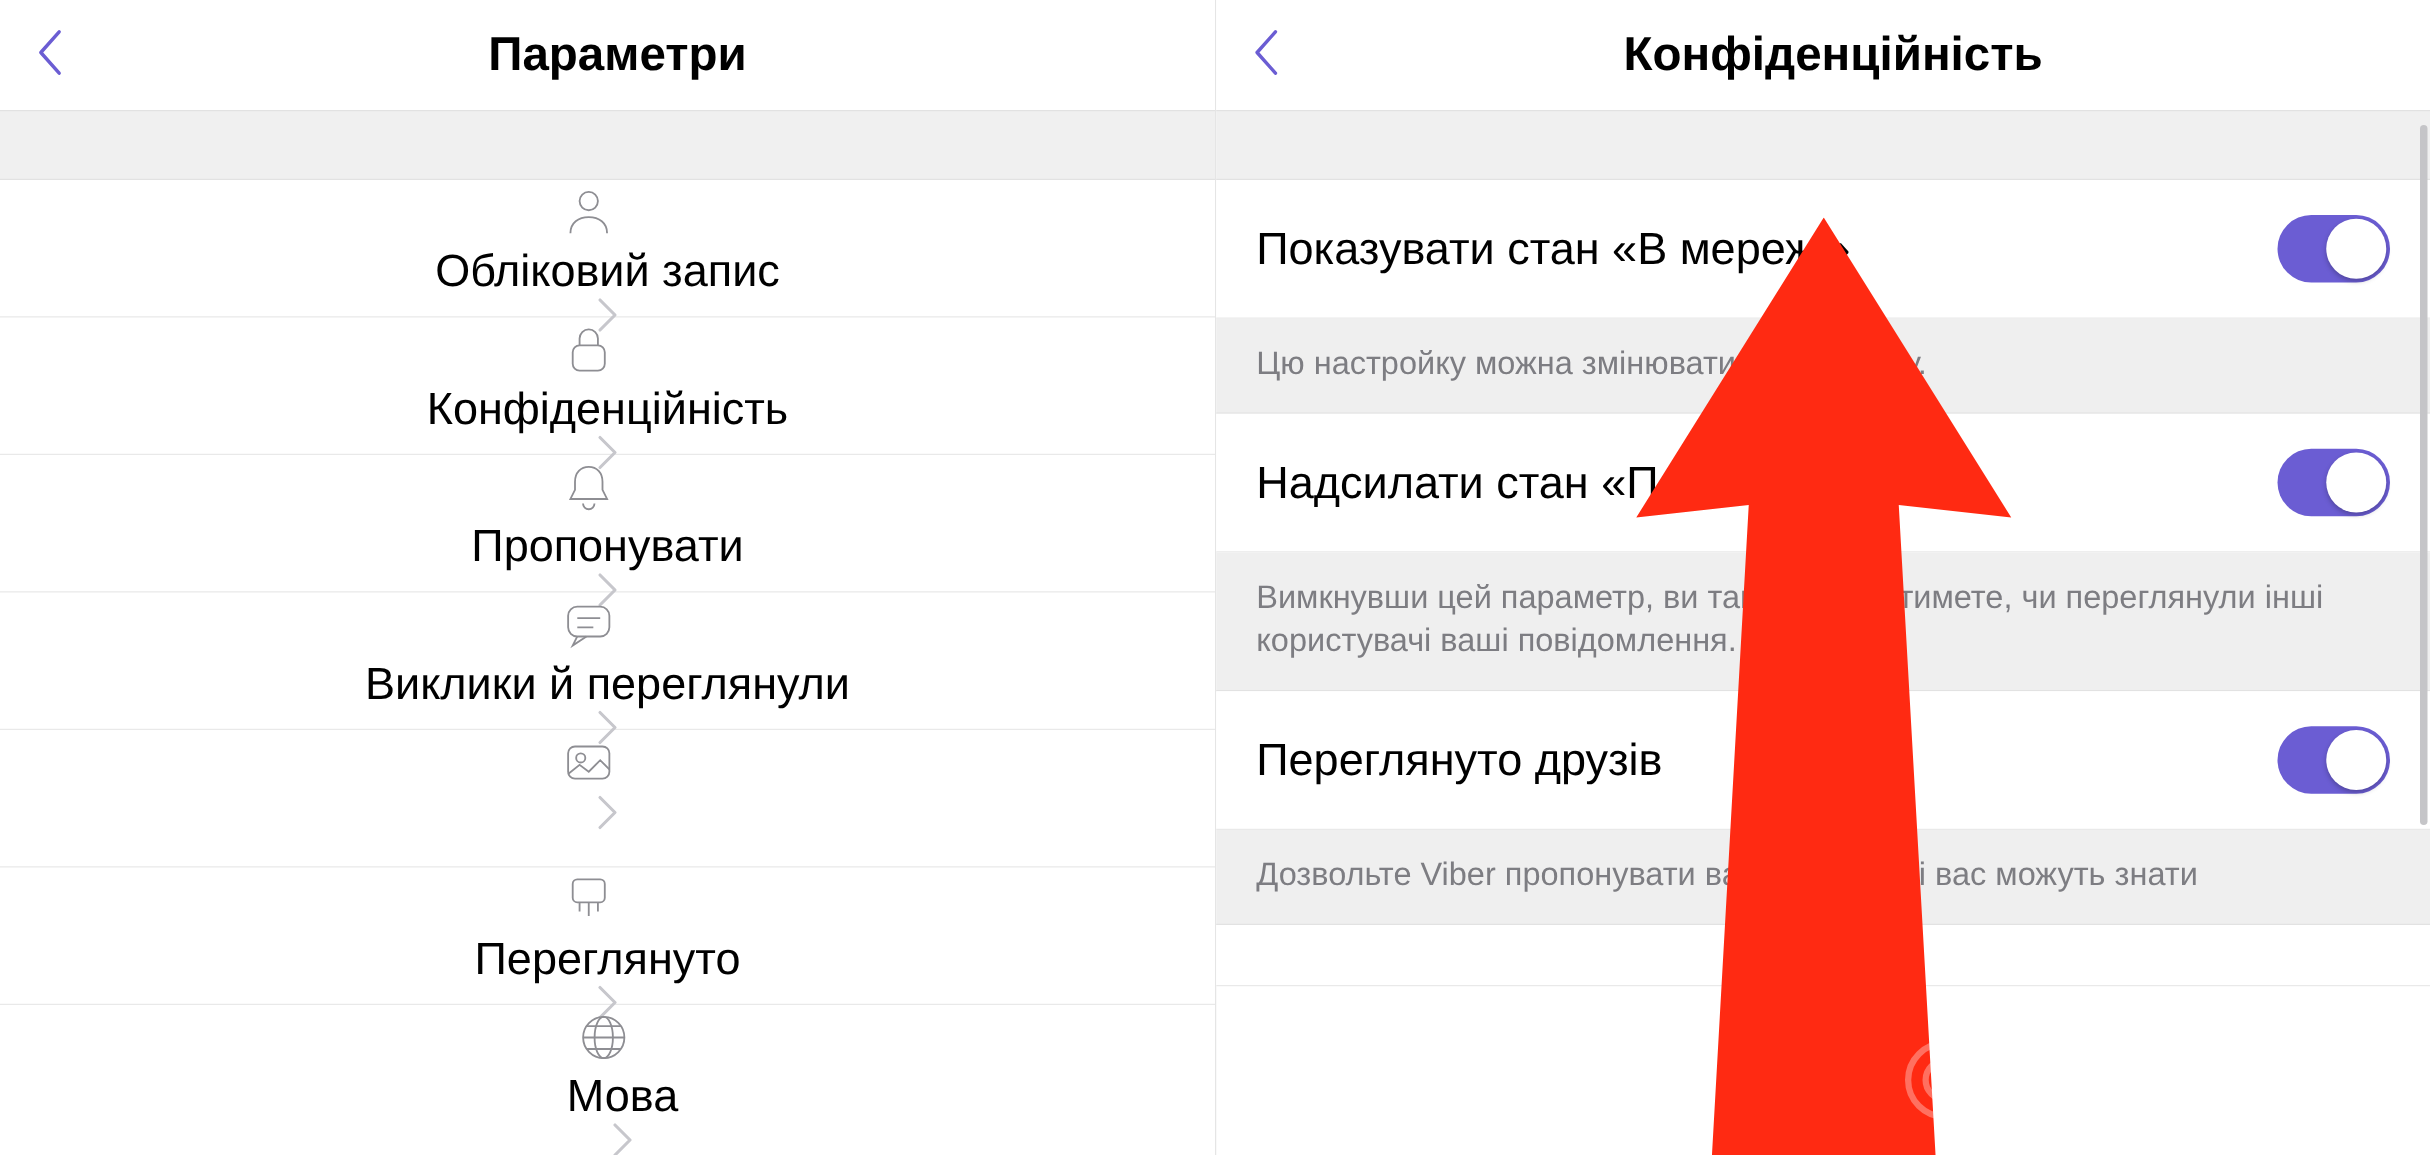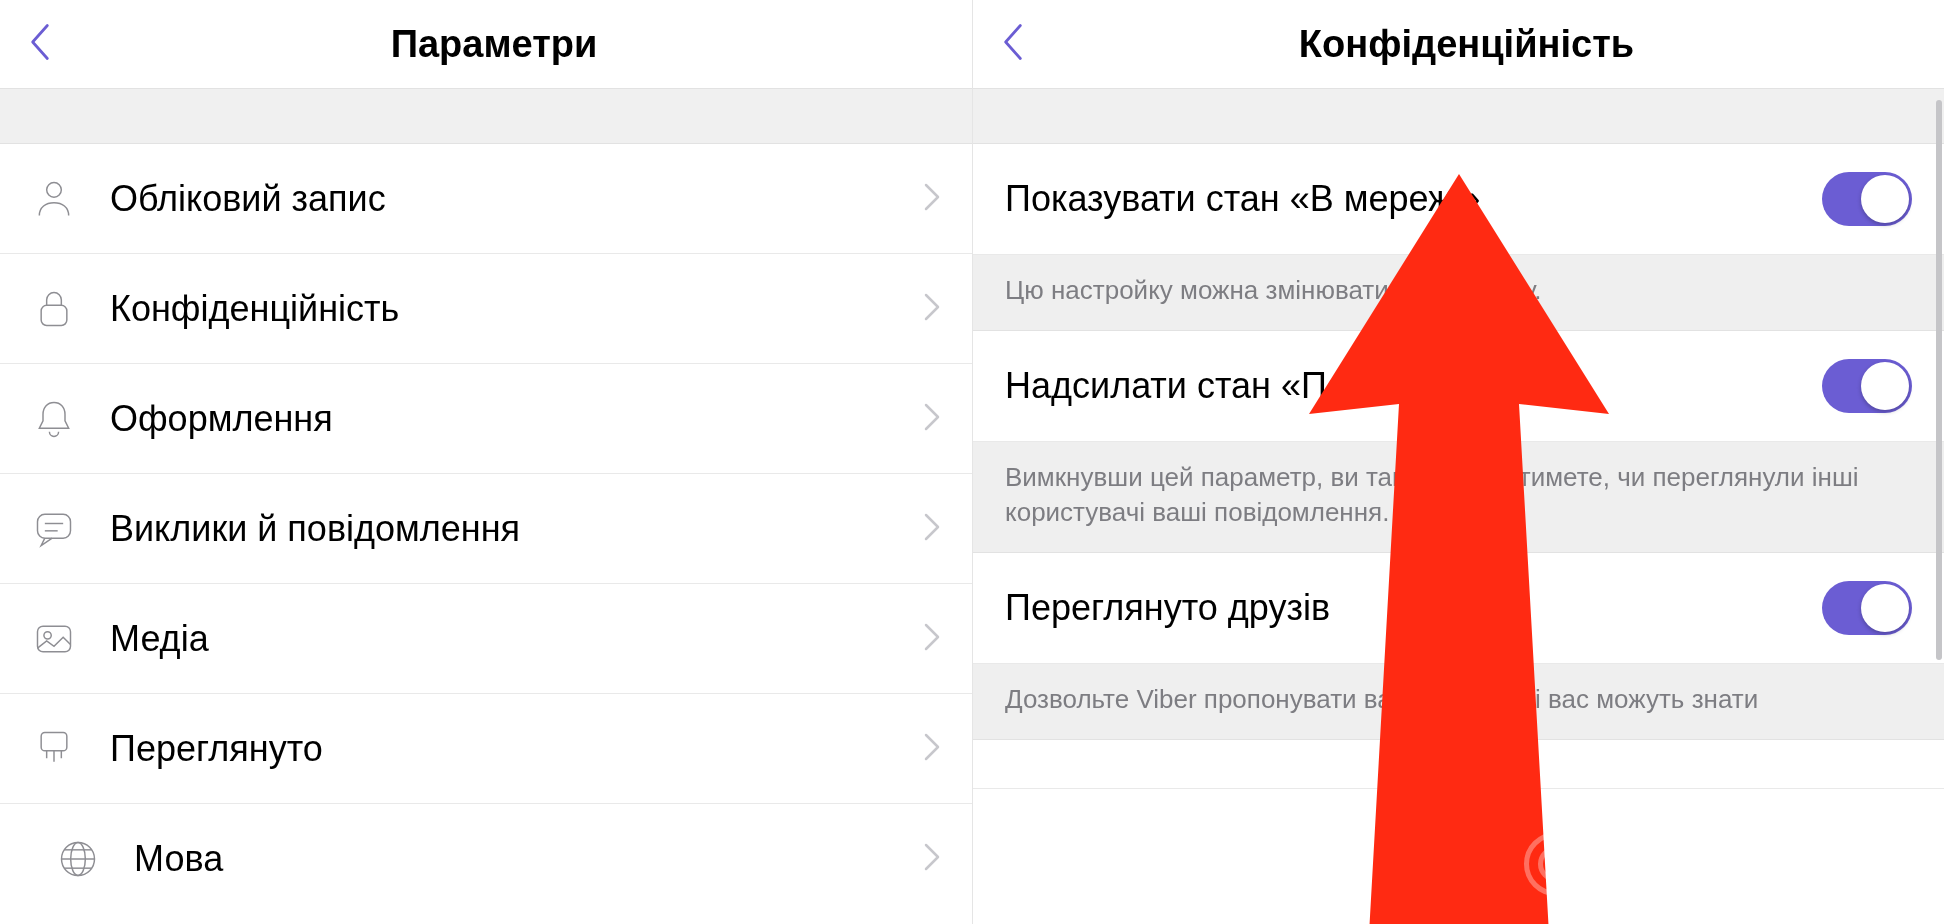--- a/index.html
+++ b/index.html
@@ -9,21 +9,21 @@
   .pane + .pane { border-left: 1px solid #e5e5e5; }
 
   .nav-bar { height: 88px; display: flex; align-items: center; position: relative; background: #fff; padding-left: 16px; }
   .back-btn { position: absolute; left: 16px; top: 50%; transform: translateY(-50%); width: 48px; height: 48px; display:flex; align-items:center; justify-content:center; cursor:pointer; }
   .back-btn svg { width: 22px; height: 38px; }
   .nav-title { width: 100%; text-align: center; font-size: 38px; font-weight: 700; color: #000; }
 
   .header-gap { height: 56px; background: #f0f0f0; border-top: 1px solid #e2e2e2; border-bottom: 1px solid #e2e2e2; }
 
   .menu-list { background: #fff; }
-  .menu-item { display: flex; align-items: center; height: 110px; padding: 0 28px; border-bottom: 1px solid #e9e9e9; cursor: pointer; }
+  .menu-item { display: flex; align-items: center; height: 110px; padding: 0 28px; border-bottom: 1px solid #e9e9e9; cursor: pointer; flex-direction: column; }
   .menu-item:last-child { border-bottom: none; margin-left: 24px; }
   .menu-icon { width: 52px; height: 52px; flex: 0 0 52px; margin-right: 30px; display:flex; align-items:center; justify-content:center; }
   .menu-icon svg { width: 44px; height: 44px; stroke: #8e8e93; fill: none; stroke-width: 1.6; }
   .menu-label { flex: 1 1 auto; font-size: 36px; color: #000; }
   .chevron { flex: 0 0 20px; color: #c7c7cc; }
   .chevron svg { width: 16px; height: 28px; }
 
   
   .setting-row { background:#fff; padding: 28px 32px 28px 32px; display:flex; align-items:center; border-bottom:1px solid #e9e9e9; }
   .setting-row .label { flex:1 1 auto; font-size: 36px; color:#000; }
@@ -90,50 +90,49 @@
             </svg></span>
       </div>
 
       <div class="menu-item">
         <span class="menu-icon">
           <svg viewBox="0 0 48 48">
               <path d="M24 6c-7 0-12 5-12 13v7l-4 8h32l-4-8v-7c0-8-5-13-12-13z"></path>
               <path d="M19 38a5 5 0 0 0 10 0"></path>
             </svg>
         </span>
-        <span class="menu-label">Оформлення</span>
+        <span class="menu-label">Пропонувати</span>
         <span class="chevron"><svg viewBox="0 0 16 28">
               <polyline points="2,2 14,14 2,26" fill="none" stroke="#c7c7cc" stroke-width="2.5" stroke-linecap="round" stroke-linejoin="round"></polyline>
             </svg></span>
       </div>
 
       <div class="menu-item">
         <span class="menu-icon">
           <svg viewBox="0 0 48 48">
               <rect x="6" y="8" width="36" height="26" rx="8"></rect>
               <path d="M14 34l-4 8 12-8"></path>
               <line x1="14" y1="18" x2="34" y2="18"></line>
               <line x1="14" y1="26" x2="28" y2="26"></line>
             </svg>
         </span>
-        <span class="menu-label">Виклики й повідомлення</span>
+        <span class="menu-label">Виклики й переглянули</span>
         <span class="chevron"><svg viewBox="0 0 16 28">
               <polyline points="2,2 14,14 2,26" fill="none" stroke="#c7c7cc" stroke-width="2.5" stroke-linecap="round" stroke-linejoin="round"></polyline>
             </svg></span>
       </div>
 
       <div class="menu-item">
         <span class="menu-icon">
           <svg viewBox="0 0 48 48">
               <rect x="6" y="10" width="36" height="28" rx="6"></rect>
               <circle cx="17" cy="20" r="4"></circle>
               <path d="M6 34l10-8 8 6 10-10 8 8"></path>
             </svg>
         </span>
-        <span class="menu-label">Медіа</span>
         <span class="chevron"><svg viewBox="0 0 16 28">
               <polyline points="2,2 14,14 2,26" fill="none" stroke="#c7c7cc" stroke-width="2.5" stroke-linecap="round" stroke-linejoin="round"></polyline>
             </svg></span>
       </div>
 
       <div class="menu-item">
         <span class="menu-icon">
           <svg viewBox="0 0 48 48">
               <rect x="10" y="6" width="28" height="20" rx="4"></rect>
               <path d="M16 26v8M24 26v12M32 26v8"></path>

